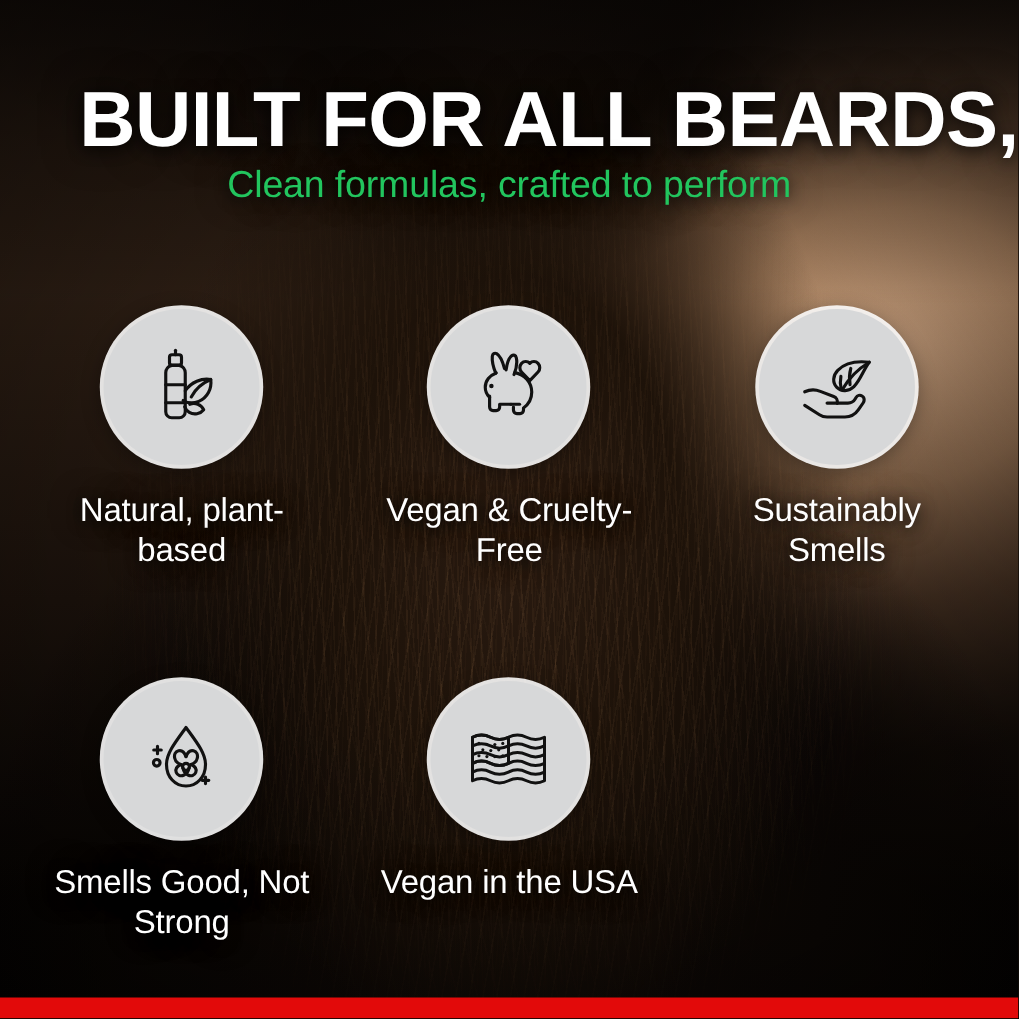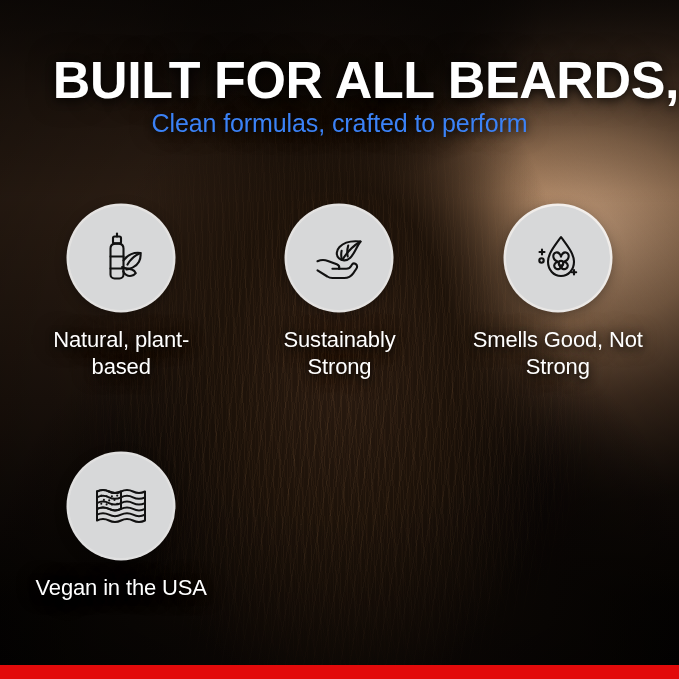--- a/index.html
+++ b/index.html
@@ -76,21 +76,21 @@
     font-size: 52px;
     font-weight: 700;
     letter-spacing: -0.4px;
     line-height: 44px;
     text-shadow: 0 2px 10px rgba(0,0,0,.75), 0 0 26px rgba(0,0,0,.55);
   }
   .subhead {
     position: absolute;
     top: 108px; left: 0; right: 0;
     text-align: center;
-    color: #3b82f6;
+    color: #22c55e;
     font-size: 25px;
     font-weight: 400;
     letter-spacing: -0.1px;
     line-height: 30px;
     text-shadow: 0 2px 9px rgba(0,0,0,.8), 0 0 22px rgba(0,0,0,.5);
   }
 
   .grid {
     position: absolute;
     top: 206px; left: 26px; right: 26px;
@@ -168,36 +168,53 @@
               <path d="M31.5 31.5c4-6 11-8.5 17-7.5.8 6.2-2.2 12.2-8 14.6-3.6 1.5-7.4 1.2-10.4-.6"></path>
               <path d="M48.5 24c-5.4 2.2-10.2 6.4-13 11.6"></path>
               <path d="M34.5 40.5c3.6-1.4 7.6.2 9.3 3.6-2.3 2.9-6.4 3.7-9.6 1.8-1.5-.9-2.6-2.2-3.1-3.7"></path>
             </svg>
           </span>
         </div>
         <div class="caption">Natural, plant-based</div>
       </div>
 
 
+      <div class="cell">
+        <div class="badge">
+          <span>
+            <svg width="58" height="58" viewBox="0 0 58 58" fill="none" stroke="#111" stroke-width="2.1" stroke-linecap="round" stroke-linejoin="round">
+              <path d="M20.5 19.8c-1.8-4.4-2.6-8.2-2.3-11.2.2-1.8 1.5-2.6 2.9-1.8 2 1.2 3.8 4.6 5.2 9.8"></path>
+              <path d="M27.4 17.6c.6-4.7 1.9-8 3.7-9.4 1.3-1 2.7-.4 3.1 1.3.7 2.9.2 6.8-1.5 11.2"></path>
+              <path d="M20.8 19.6c-4.3 1.6-7.3 5.3-7.3 9.6 0 2.6 1.1 5 2.9 6.8v6.4c0 1.3 1 2.3 2.3 2.3h2.1c1.3 0 2.3-1 2.3-2.3v-1.9h7.6"></path>
+              <path d="M33.3 19.4c6.5 1.3 11.2 6.6 11.2 13 0 4.3-2.1 8.2-5.5 10.6v1.4c0 1.3-1 2.3-2.3 2.3h-2.1c-1.3 0-2.3-1-2.3-2.3v-2.1"></path>
+              <path d="M30.6 40.5h5.8"></path>
+              <path d="M16.4 36v-1"></path>
+              <circle cx="17.6" cy="28.4" r="1.5" fill="#111" stroke="none"></circle>
+              <path d="M43.2 13.2c1.5-1.6 4-1.6 5.5 0 1.5 1.6 1.5 4.2 0 5.8l-5.5 5.8-5.5-5.8c-1.5-1.6-1.5-4.2 0-5.8 1.5-1.6 4-1.6 5.5 0z"></path>
+            </svg>
+          </span>
+        </div>
+        <div class="caption">Vegan &amp; Cruelty-Free</div>
+      </div>
 
       <div class="cell">
         <div class="badge">
           <span>
             <svg width="58" height="58" viewBox="0 0 58 58" fill="none" stroke="#111" stroke-width="2.1" stroke-linecap="round" stroke-linejoin="round">
               <path d="M50.5 12.5c-9.4-1.1-16.8 1.1-21 5.4-3.4 3.5-3.6 8.4-.6 11.4 3 3 7.9 2.8 11.4-.6 4.3-4.2 6.5-11.6 10.2-16.2z"></path>
               <path d="M50.5 12.5c-7.6 4.5-13.6 10.6-18 18.3"></path>
               <path d="M38.2 16.6c-1 3.5-1.2 7.2-.5 10.8"></path>
               <path d="M31.6 21.9c-.6 2.9-.5 5.9.3 8.8"></path>
               <path d="M7.5 32.2c3.3-1.5 7-1.6 10.4-.3l8.9 3.4c1.8.7 2.8 2.6 2.3 4.4"></path>
               <path d="M29.1 39.7h7.2c2 0 3.8-1 4.8-2.7l.6-1c.8-1.4 2.6-1.8 4-1 .9.5 1.4 1.5 1.4 2.5 0 .7-.2 1.4-.6 2l-3.3 4.8c-2 2.9-5.3 4.7-8.9 4.7H22.4c-1.8 0-3.6-.5-5.1-1.5l-9.8-6.2"></path>
               <path d="M22.4 39.7h6.7"></path>
             </svg>
           </span>
         </div>
-        <div class="caption">Sustainably Strong</div>
+        <div class="caption">Sustainably Smells</div>
       </div>
 
       <div class="cell">
         <div class="badge">
           <span>
             <svg width="58" height="58" viewBox="0 0 58 58" fill="none" stroke="#111" stroke-width="2.1" stroke-linecap="round" stroke-linejoin="round">
               <path d="M32 8c6.6 9.1 13 17 13 24.6C45 41.1 39.2 47 32 47s-13-5.9-13-14.4C19 25 25.4 17.1 32 8z"></path>
               <path d="M32 27.4c1.1-3 2.9-4.4 5-3.9 2.1.5 3.1 2.5 2.5 5-.4 1.9-1.9 3.4-4.1 4.2"></path>
               <path d="M32 27.4c-1.1-3-2.9-4.4-5-3.9-2.1.5-3.1 2.5-2.5 5 .4 1.9 1.9 3.4 4.1 4.2"></path>
               <path d="M35.4 32.7c2.8 1.3 3.9 3.3 3.1 5.3-.8 2-3 2.7-5.2 1.7-1.7-.8-2.9-2.5-3.3-4.7"></path>

